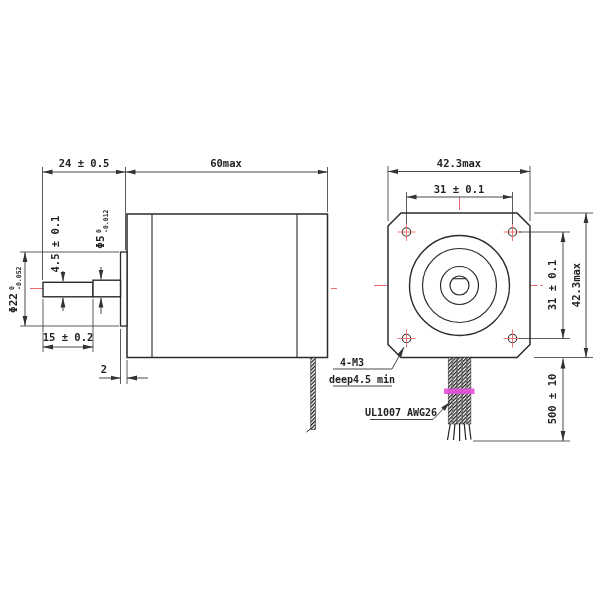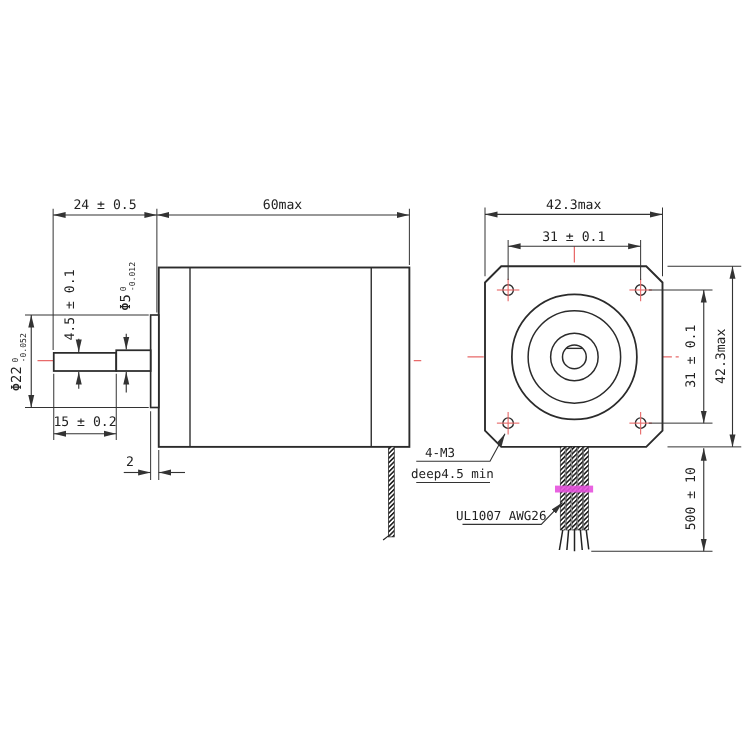--- a/index.html
+++ b/index.html
@@ -1,16 +1,16 @@
 <!DOCTYPE html>
 <html><head>
 <meta charset="utf-8">
 <style>
   html,body{margin:0;padding:0;background:#ffffff;}
-  .stage{width:600px;height:600px;position:relative;background:#fff;overflow:hidden;}
+  .stage{width:600px;height:600px;position:relative;background:#fff;overflow:hidden;font-weight:bold;}
   svg{display:block;}
   text{font-family:"DejaVu Sans Mono","Liberation Mono",monospace;fill:#222;}
   .dimtxt{font-size:10.5px;}
   .lbltxt{font-size:10px;}
   .phitxt{font-size:11px;}
   .toltxt{font-size:6.5px;}
 </style>
 </head>
 <body>
 

